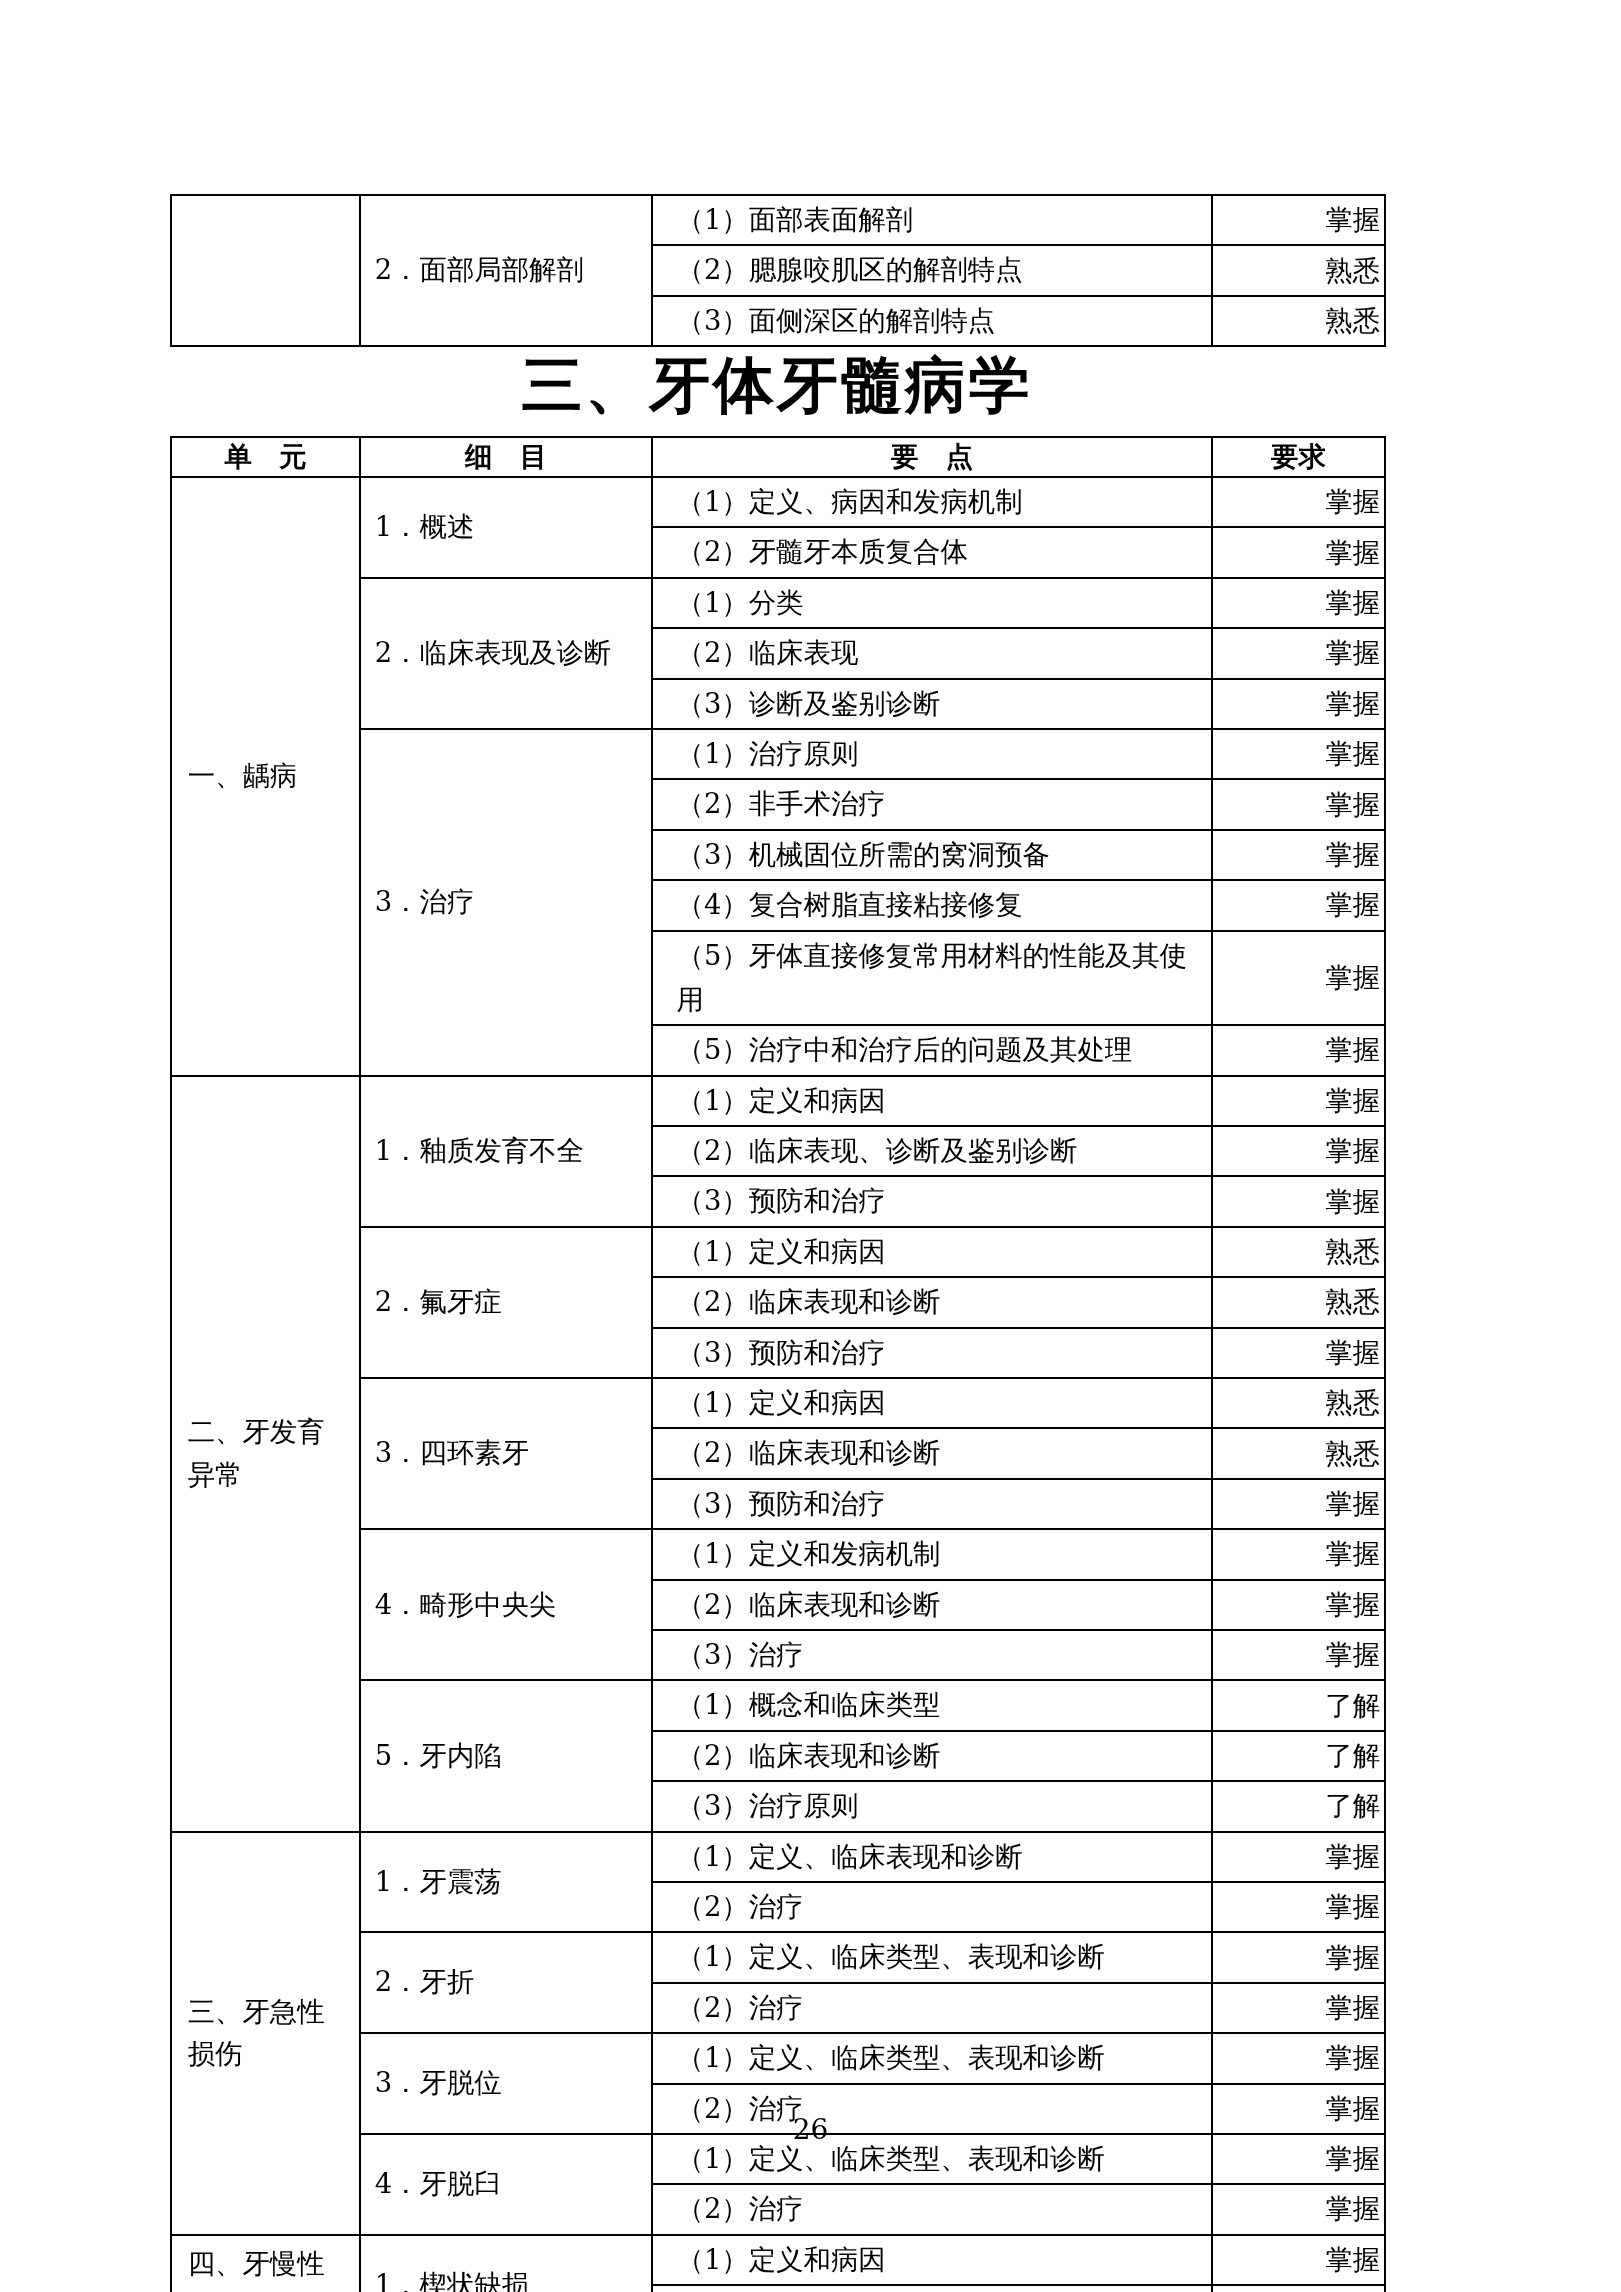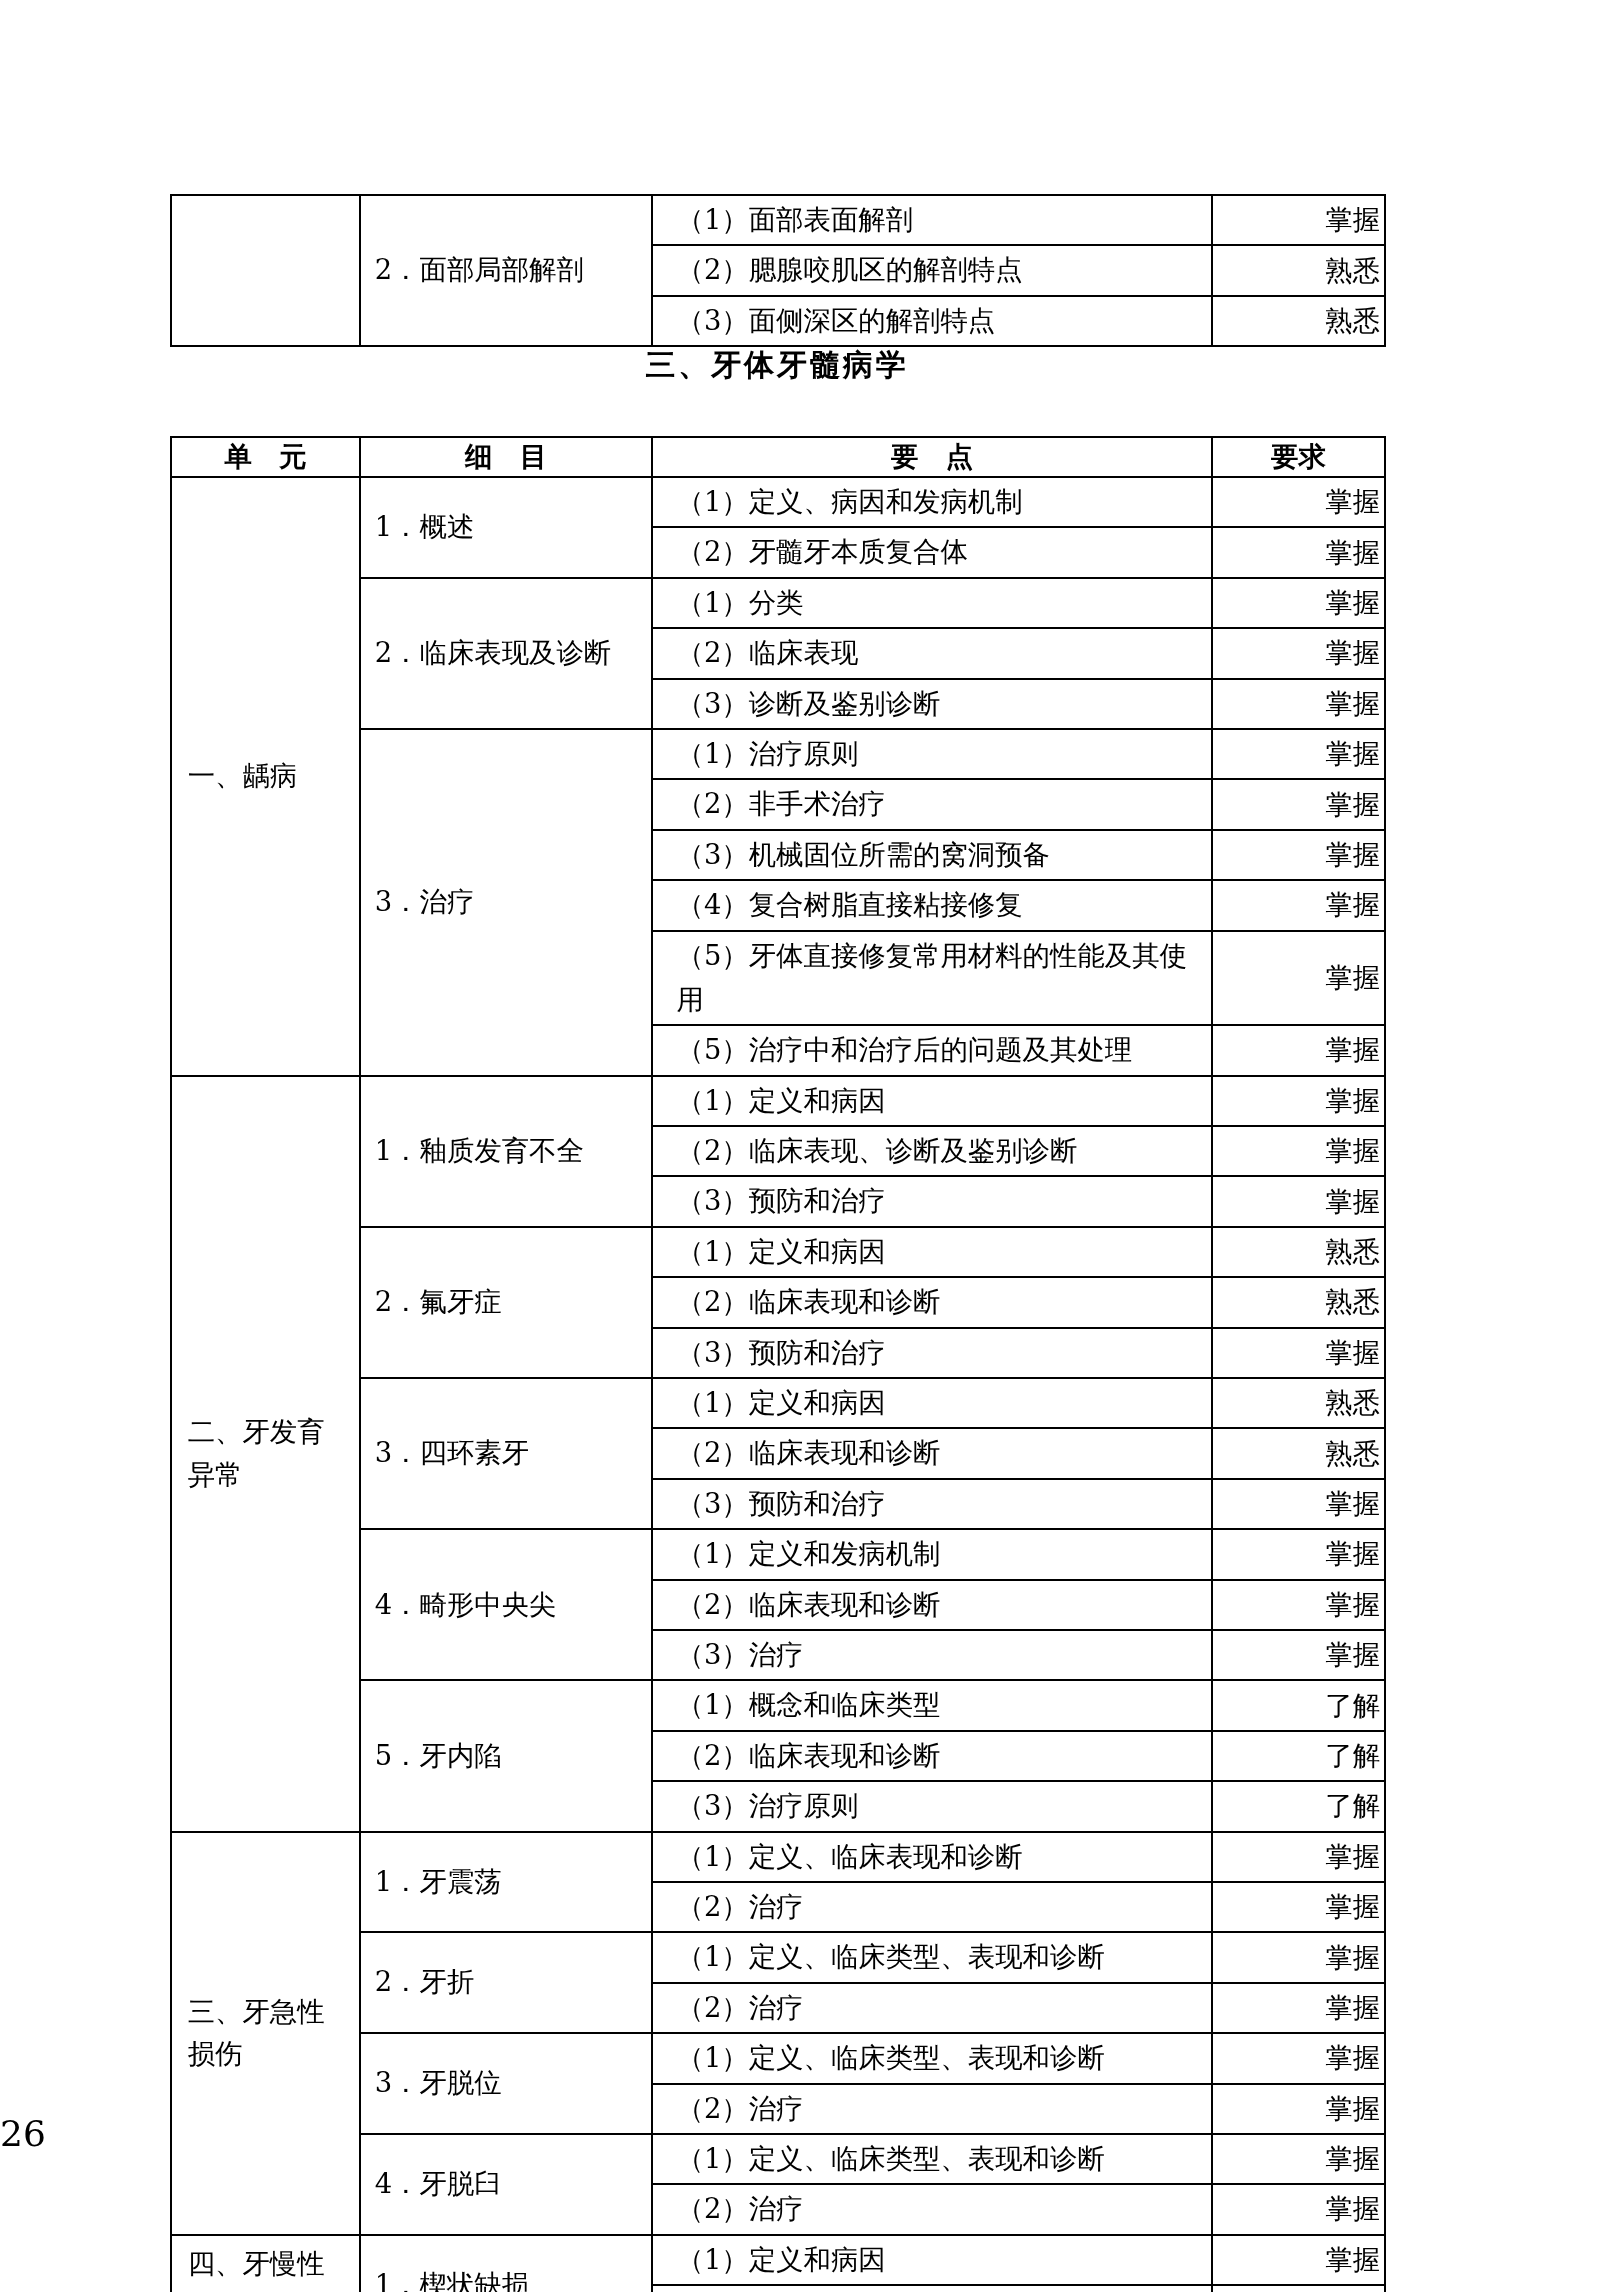--- a/index.html
+++ b/index.html
@@ -40,28 +40,29 @@
   .req-cell { text-align: right; padding: 2px 3.9px; }
   #continuation-table { top: 194px; }
   #main-table { top: 436px; }
   #section-title {
     position: absolute;
     left: 170px; top: 345px;
     width: 1214px;
     text-align: center;
     font-family: "DejaVu Sans", "Liberation Sans", sans-serif;
     font-weight: bold;
-    font-size: 30px;
+    font-size: 61px;
     letter-spacing: 2.9px;
   }
   #page-number {
     position: absolute;
     left: 0; top: 2113px;
     width: 1621px;
-    font-size: 36px;
+    text-align: center;
+    font-size: 28px;
   }
 </style>
 </head>
 <body>
 
 <table class="doc-table" id="continuation-table">
   <colgroup>
       <col style="width:189px">
       <col style="width:292px">
       <col style="width:560px">

